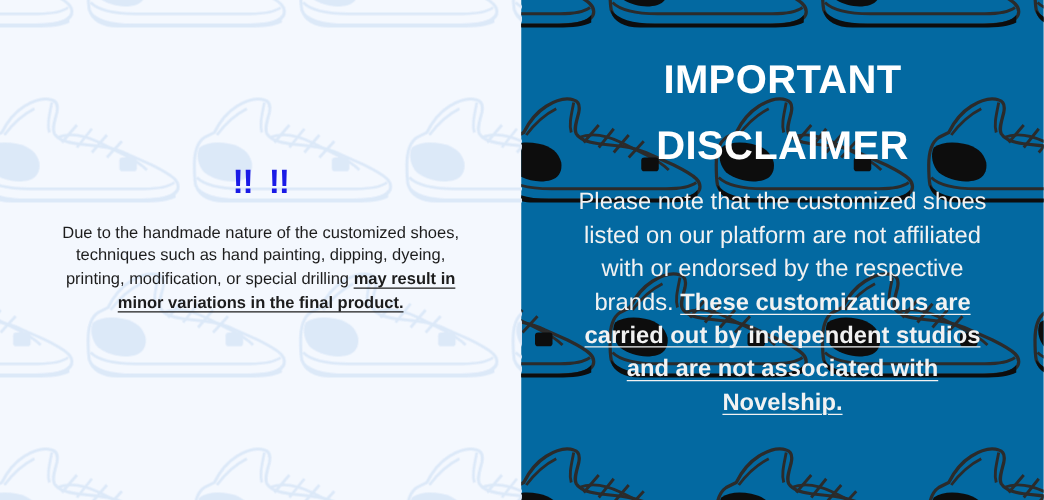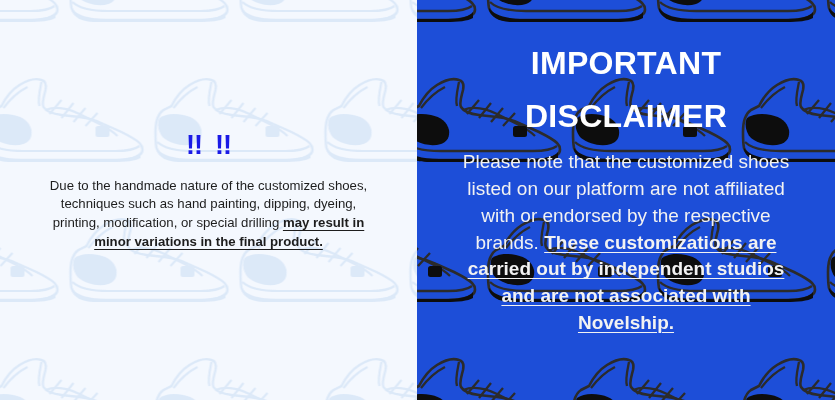--- a/index.html
+++ b/index.html
@@ -19,21 +19,21 @@
   
   .panel {
     position: relative;
     height: 100%;
     overflow: hidden;
     display: flex;
     align-items: center;
     justify-content: center;
   }
   .panel-left  { width: 417px; background: #f4f8fe; }
-  .panel-right { width: 418px; background: #1d4ed8; }
+  .panel-right { width: 418px; background: #0369a1; }
 
   
   .pattern {
     position: absolute;
     inset: -40px -40px -40px -40px;
     pointer-events: none;
   }
   .pattern svg { display: block; width: 100%; height: 100%; }
 
   

